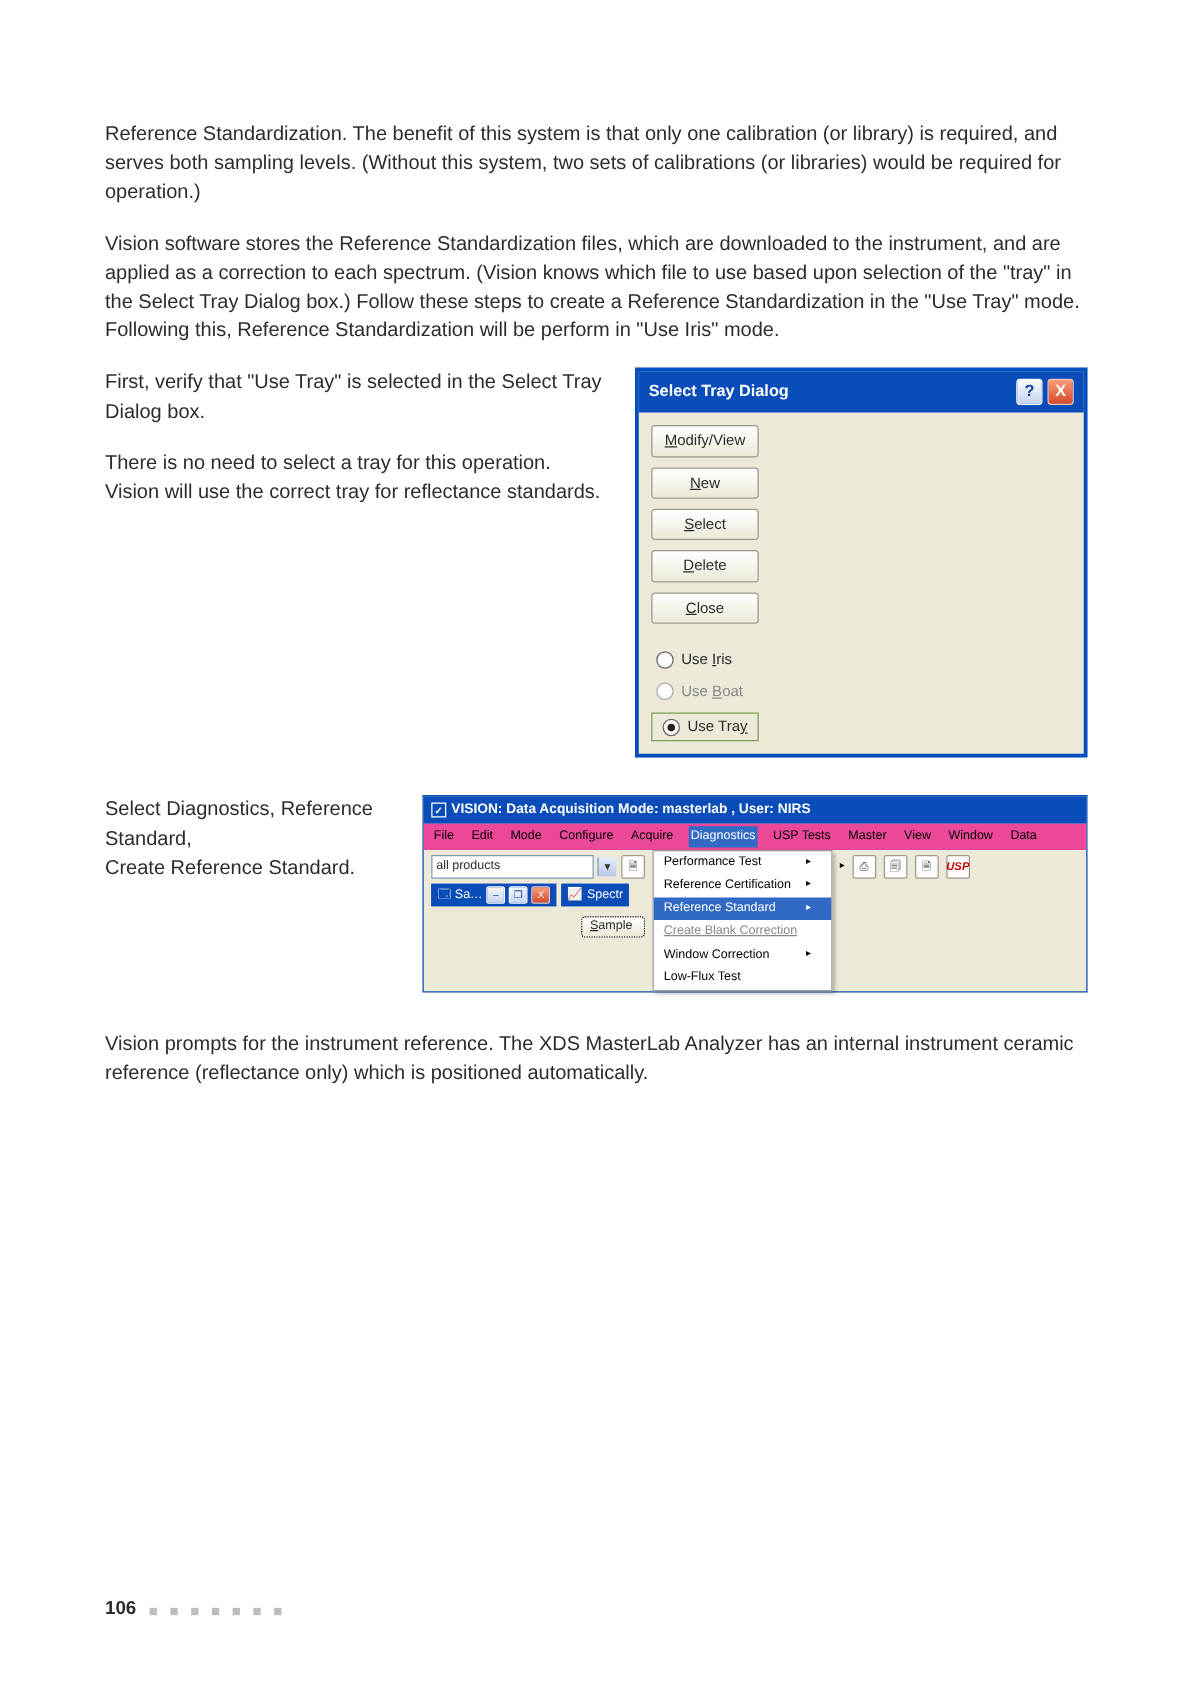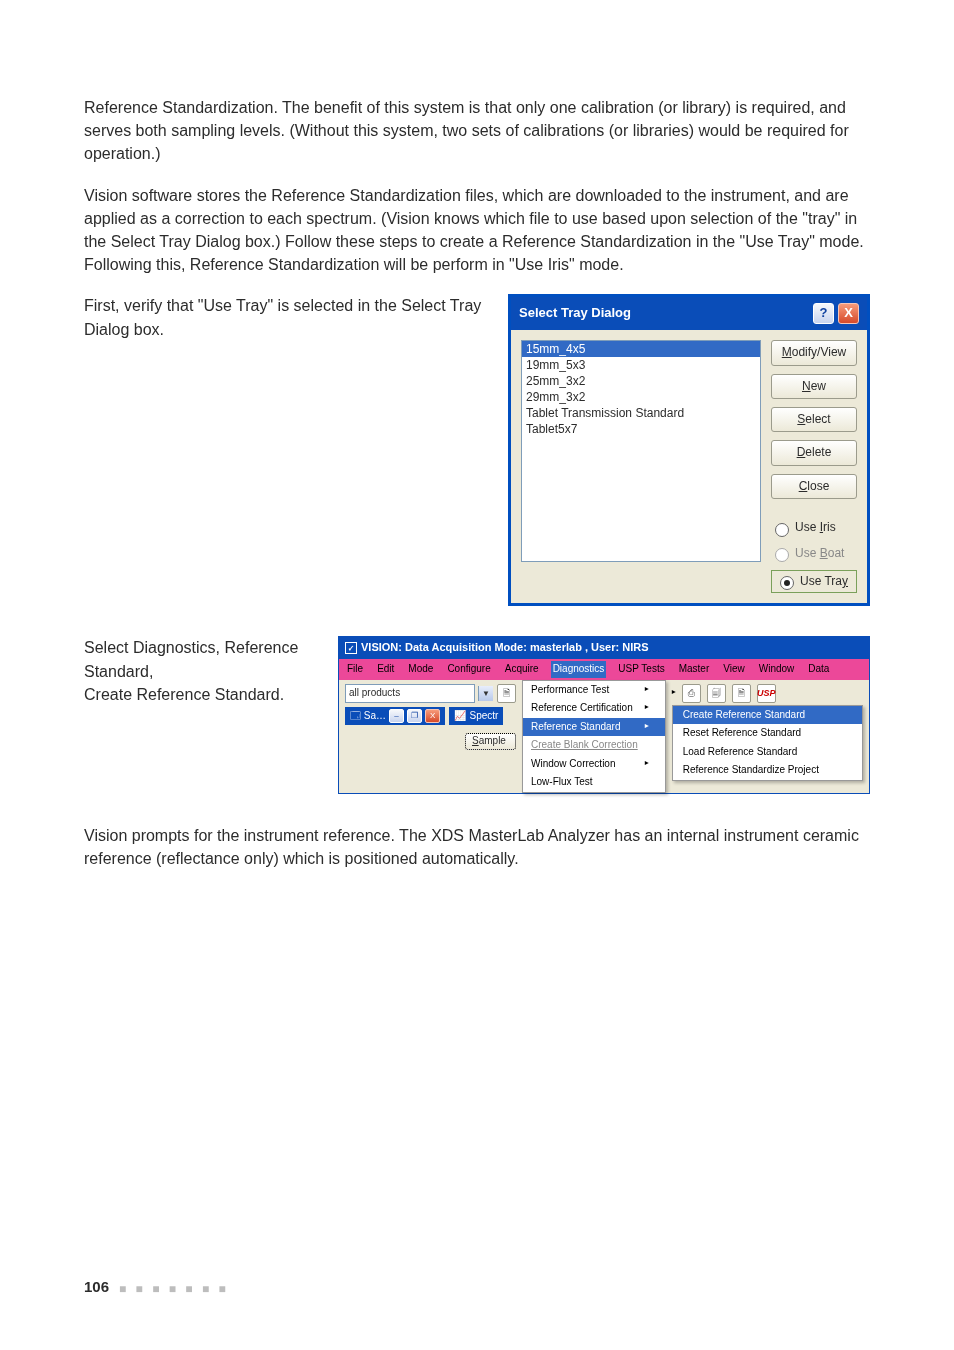--- a/index.html
+++ b/index.html
@@ -101,21 +101,21 @@
     text-align:center;
     font-size:12px;
     padding: 3px 0;
     background: linear-gradient(#ffffff,#ece9d8);
     border: 1px solid #9b9b8c;
     border-radius: 3px;
   }
   .w-btn u { text-decoration: underline; }
   .radio-row {
     display:flex;
-    align-items:flex-end;
+    align-items:center;
     gap:6px;
     font-size:12px;
     padding-left:4px;
   }
   .radio-row.disabled { color:#888; }
   .radio-row .dot {
     width:12px;height:12px;border:1px solid #666;border-radius:50%;
     display:flex;align-items:center;justify-content:center;background:#fff;
   }
   .radio-row .dot .fill{width:6px;height:6px;border-radius:50%;background:#222;}
@@ -234,38 +234,31 @@
 <body>
 
 <div class="page">
 
   <p class="body">Reference Standardization. The benefit of this system is that only one calibration (or library) is required, and serves both sampling levels. (Without this system, two sets of calibrations (or libraries) would be required for operation.)</p>
   <p class="body">Vision software stores the Reference Standardization files, which are downloaded to the instrument, and are applied as a correction to each spectrum. (Vision knows which file to use based upon selection of the "tray" in the Select Tray Dialog box.) Follow these steps to create a Reference Standardization in the "Use Tray" mode. Following this, Reference Standardization will be perform in "Use Iris" mode.</p>
 
   <div class="row1">
     <div class="txt">
       <p class="body">First, verify that "Use Tray" is selected in the Select Tray Dialog box.</p>
+      <p class="body">There is no need to select a tray for this operation. Vision will use the correct tray for reflectance standards.</p>
     </div>
     <div class="dlgwrap">
       <div class="std">
         <div class="titlebar">
           <span>Select Tray Dialog</span>
           <span class="spacer"></span>
           <span class="tb-btn">?</span>
           <span class="tb-btn tb-close">X</span>
         </div>
         <div class="body">
-          <div class="listbox">
-            <div class="item sel">15mm_4x5</div>
-            <div class="item">19mm_5x3</div>
-            <div class="item">25mm_3x2</div>
-            <div class="item">29mm_3x2</div>
-            <div class="item">Tablet Transmission Standard</div>
-            <div class="item">Tablet5x7</div>
-          </div>
           <div class="sidebuttons">
             <span class="w-btn"><u>M</u><span></span>odify/View</span>
             <span class="w-btn"><u>N</u>ew</span>
             <span class="w-btn"><u>S</u>elect</span>
             <span class="w-btn"><u>D</u>elete</span>
             <span class="w-btn"><u>C</u>lose</span>
             <div style="height:4px"></div>
             <div class="radio-row">
               <span class="dot"></span>
                 <span>Use <u>I</u>ris</span>
@@ -364,26 +357,20 @@
         </div>
 
         <div class="flex1" style="position:relative;">
           <div class="right-icons">
             <span style="font-size:8px;color:#000;margin-top:2px;">▸</span>
             <span class="mini-icon">⎙</span>
             <span class="mini-icon">🗐</span>
             <span class="mini-icon">🗎</span>
             <span class="mini-icon usp">USP</span>
           </div>
-          <div class="submenu" style="margin:2px 6px 4px 6px;">
-            <div class="sitem sel">Create Reference Standard</div>
-            <div class="sitem">Reset Reference Standard</div>
-            <div class="sitem">Load Reference Standard</div>
-            <div class="sitem">Reference Standardize Project</div>
-          </div>
         </div>
       </div>
     </div>
   </div>
 
   <p class="body">Vision prompts for the instrument reference. The XDS MasterLab Analyzer has an internal instrument ceramic reference (reflectance only) which is positioned automatically.</p>
 
   <div class="footer">
     <span>106</span>
     <span class="dots">■ ■ ■ ■ ■ ■ ■</span>

